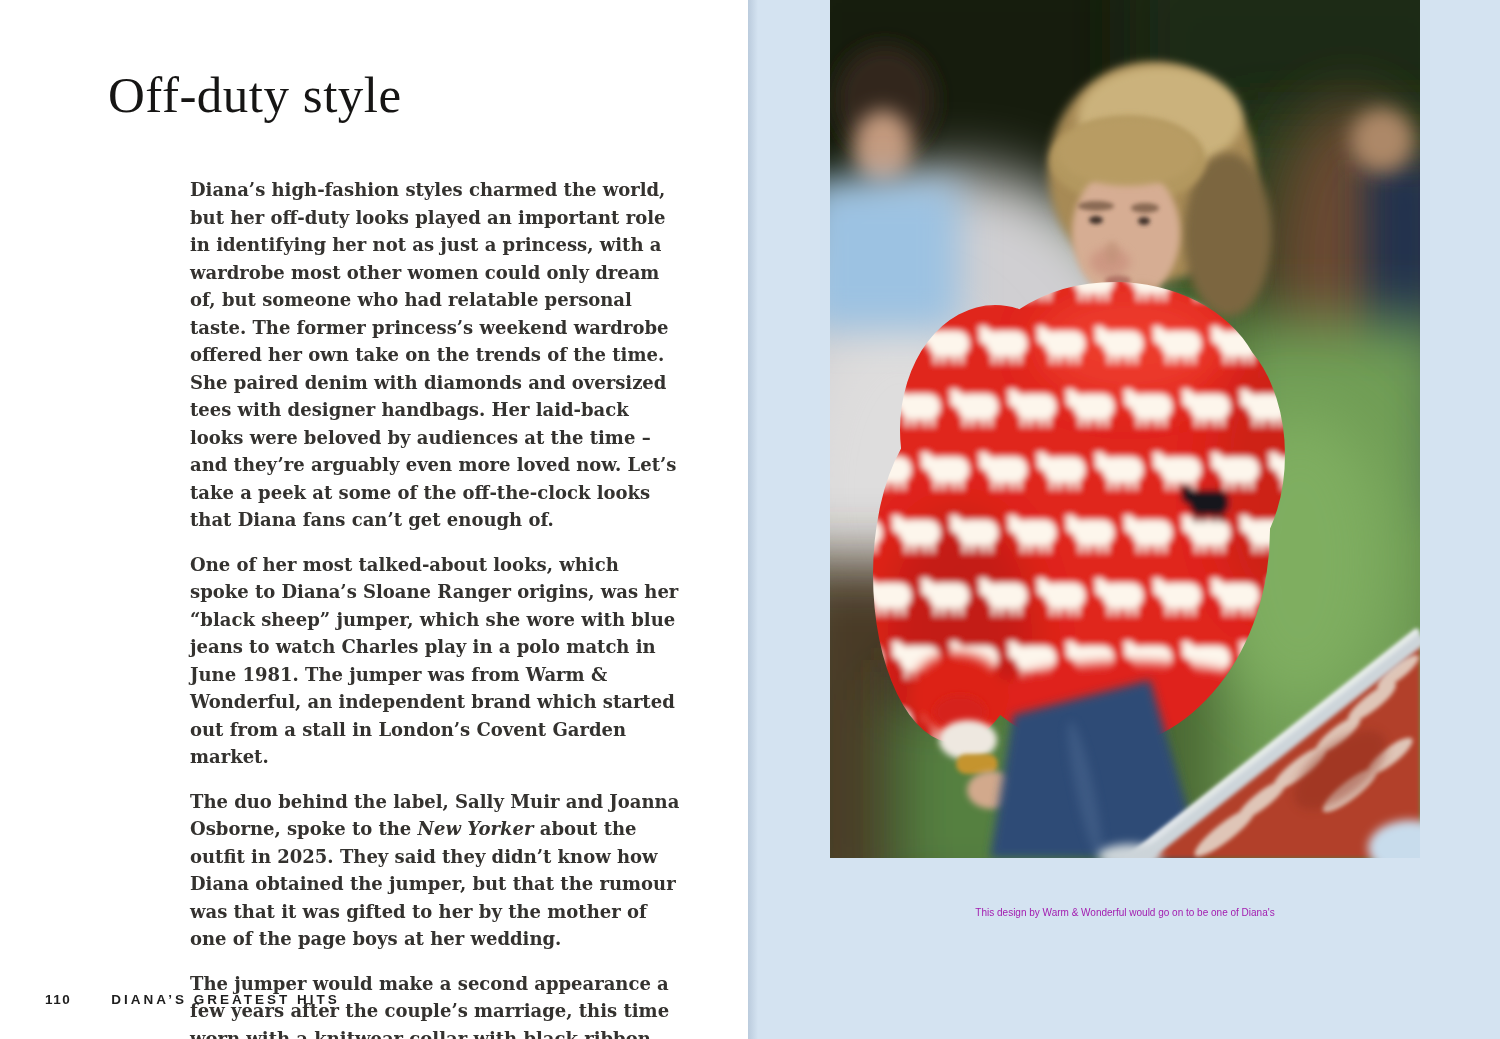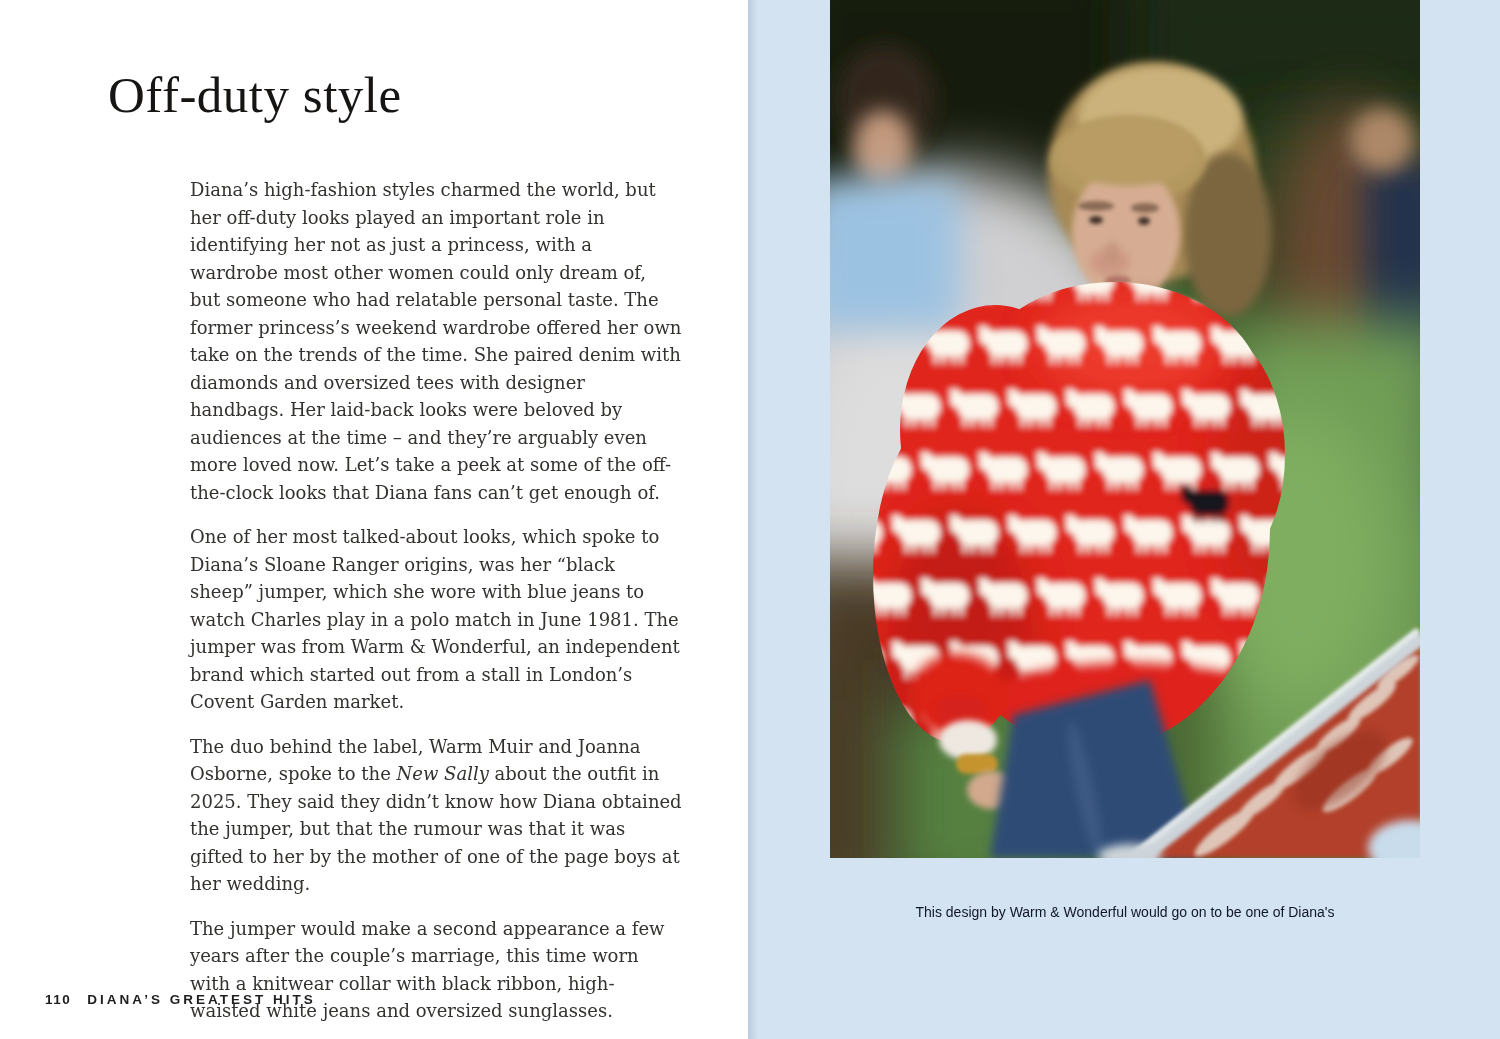--- a/index.html
+++ b/index.html
@@ -20,51 +20,51 @@
   .page-title{
     position:absolute;left:108px;top:66px;
     font-family:"Liberation Serif",serif;font-size:51px;font-weight:400;
     color:#161514;letter-spacing:.5px;
   }
   .body-copy{
     position:absolute;left:190px;top:176px;width:492px;
     font-family:"DejaVu Serif",serif;font-size:18px;line-height:27.5px;
     color:#34322f;
   }
-  .body-copy p{margin:0 0 17px 0;}
+  .body-copy p{margin:0 0 17px 0;font-weight:bold;}
   .italic{font-style:italic;}
   .footer{
-    position:absolute;left:45px;top:976px;display:flex;align-items:baseline;gap:16px;
+    position:absolute;left:45px;top:976px;display:flex;align-items:baseline;gap:40px;
     font-family:"Liberation Sans",sans-serif;font-weight:700;font-size:13.5px;
     color:#1e1e1e;
   }
   .footer .page-num{letter-spacing:1.5px;}
   .footer .book-title{letter-spacing:3px;margin-top:16px;}
   .photo-frame{
     position:absolute;left:82px;top:0;width:590px;height:858px;overflow:hidden;
     background:#46632f;
   }
   .photo-frame svg{display:block;}
   .caption{
     position:absolute;left:82px;top:901px;width:590px;text-align:center;
-    font-family:"Liberation Sans",sans-serif;font-size:14px;line-height:23px;
-    color:#0f172a;
+    font-family:"Liberation Sans",sans-serif;font-size:10px;line-height:23px;
+    color:#a21caf;
   }
   .caption span{display:block;}
 </style>
 </head>
 <body>
 
 <div class="left-page">
   <div class="page-title">Off-duty style</div>
 
   <div class="body-copy">
     <p>Diana’s high-fashion styles charmed the world, but her off-duty looks played an important role in identifying her not as just a princess, with a wardrobe most other women could only dream of, but someone who had relatable personal taste. The former princess’s weekend wardrobe offered her own take on the trends of the time. She paired denim with diamonds and oversized tees with designer handbags. Her laid-back looks were beloved by audiences at the time – and they’re arguably even more loved now. Let’s take a peek at some of the off-the-clock looks that Diana fans can’t get enough of.</p>
     <p>One of her most talked-about looks, which spoke to Diana’s Sloane Ranger origins, was her “black sheep” jumper, which she wore with blue jeans to watch Charles play in a polo match in June 1981. The jumper was from Warm &amp; Wonderful, an independent brand which started out from a stall in London’s Covent Garden market.</p>
-    <p><span>The duo behind the label, Warm Muir and Joanna Osborne, spoke to the </span><span class="italic">New Sally</span><span> about the outfit in 2025. They said they didn’t know how Diana obtained the jumper, but that the rumour was that it was gifted to her by the mother of one of the page boys at her wedding.</span></p>
+    <p><span>The duo behind the label, Sally Muir and Joanna Osborne, spoke to the </span><span class="italic">New Yorker</span><span> about the outfit in 2025. They said they didn’t know how Diana obtained the jumper, but that the rumour was that it was gifted to her by the mother of one of the page boys at her wedding.</span></p>
     <p>The jumper would make a second appearance a few years after the couple’s marriage, this time worn with a knitwear collar with black ribbon, high-waisted white jeans and oversized sunglasses.</p>
   </div>
 
   <div class="footer">
     <span class="page-num">110</span>
     <span class="book-title">DIANA’S GREATEST HITS</span>
   </div>
 </div>
 
 <div class="right-page">

